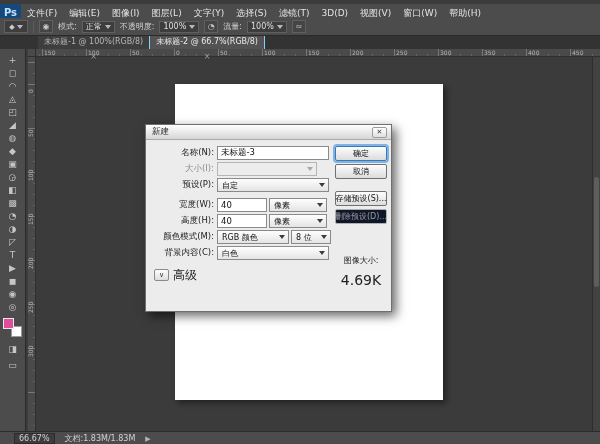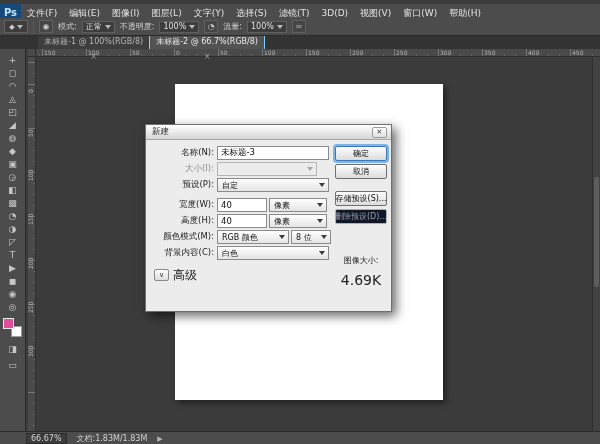--- a/index.html
+++ b/index.html
@@ -45,21 +45,21 @@
   .swatch-bg{position:absolute;left:9px;top:9px;width:11px;height:11px;border:1px solid #9a9a9a;background:#fff;z-index:1;}
   .tool.small{margin-top:3px;}
 
   
   .canvas{position:absolute;left:36px;top:57px;width:556px;height:374px;background:#3b3b3b;overflow:hidden;z-index:1;}
   .document{position:absolute;left:139px;top:27px;width:268px;height:316px;background:#ffffff;box-shadow:3px 3px 6px rgba(0,0,0,0.45);}
   .vscroll{position:absolute;right:0;top:57px;width:8px;height:374px;background:#424242;border-left:1px solid #2e2e2e;z-index:3;}
   .vscroll .thumb{position:absolute;left:1px;top:120px;width:5px;height:110px;background:#5d5d5d;border-radius:3px;}
 
   
-  .statusbar{position:absolute;left:0;top:431px;width:600px;height:14px;background:#4c4c4c;border-top:1px solid #2b2b2b;display:flex;align-items:center;gap:10px;padding-left:26px;font-size:8px;color:#d2d2d2;z-index:6;}
+  .statusbar{position:absolute;left:0;top:431px;width:600px;height:14px;background:#4c4c4c;border-top:1px solid #2b2b2b;display:flex;align-items:center;gap:10px;padding-left:14px;font-size:8px;color:#d2d2d2;z-index:6;}
   .zoom-box{background:#3d3d3d;border:1px solid #2c2c2c;padding:0 4px;height:11px;line-height:10px;}
   .status-arrow{font-size:7px;color:#b5b5b5;}
 
   
   .dialog{position:absolute;left:145px;top:124px;width:247px;height:188px;background:#ececec;border:1px solid #6f6f6f;box-shadow:4px 4px 10px rgba(0,0,0,0.6);z-index:20;color:#1c1c1c;}
   .dlg-title{height:15px;background:linear-gradient(#ffffff,#d6d6d6);border-bottom:1px solid #a9a9a9;display:flex;align-items:center;justify-content:space-between;padding:0 4px 0 6px;font-size:8.5px;color:#333;}
   .dlg-close{width:15px;height:11px;border:1px solid #9b9b9b;border-radius:2px;background:linear-gradient(#fff,#e0e0e0);font-size:7px;display:flex;align-items:center;justify-content:center;color:#444;}
   .dlg-left{position:absolute;left:4px;top:21px;width:186px;}
   .row{display:flex;align-items:center;height:14px;margin-bottom:2px;}
   .row.gap{margin-top:6px;}

